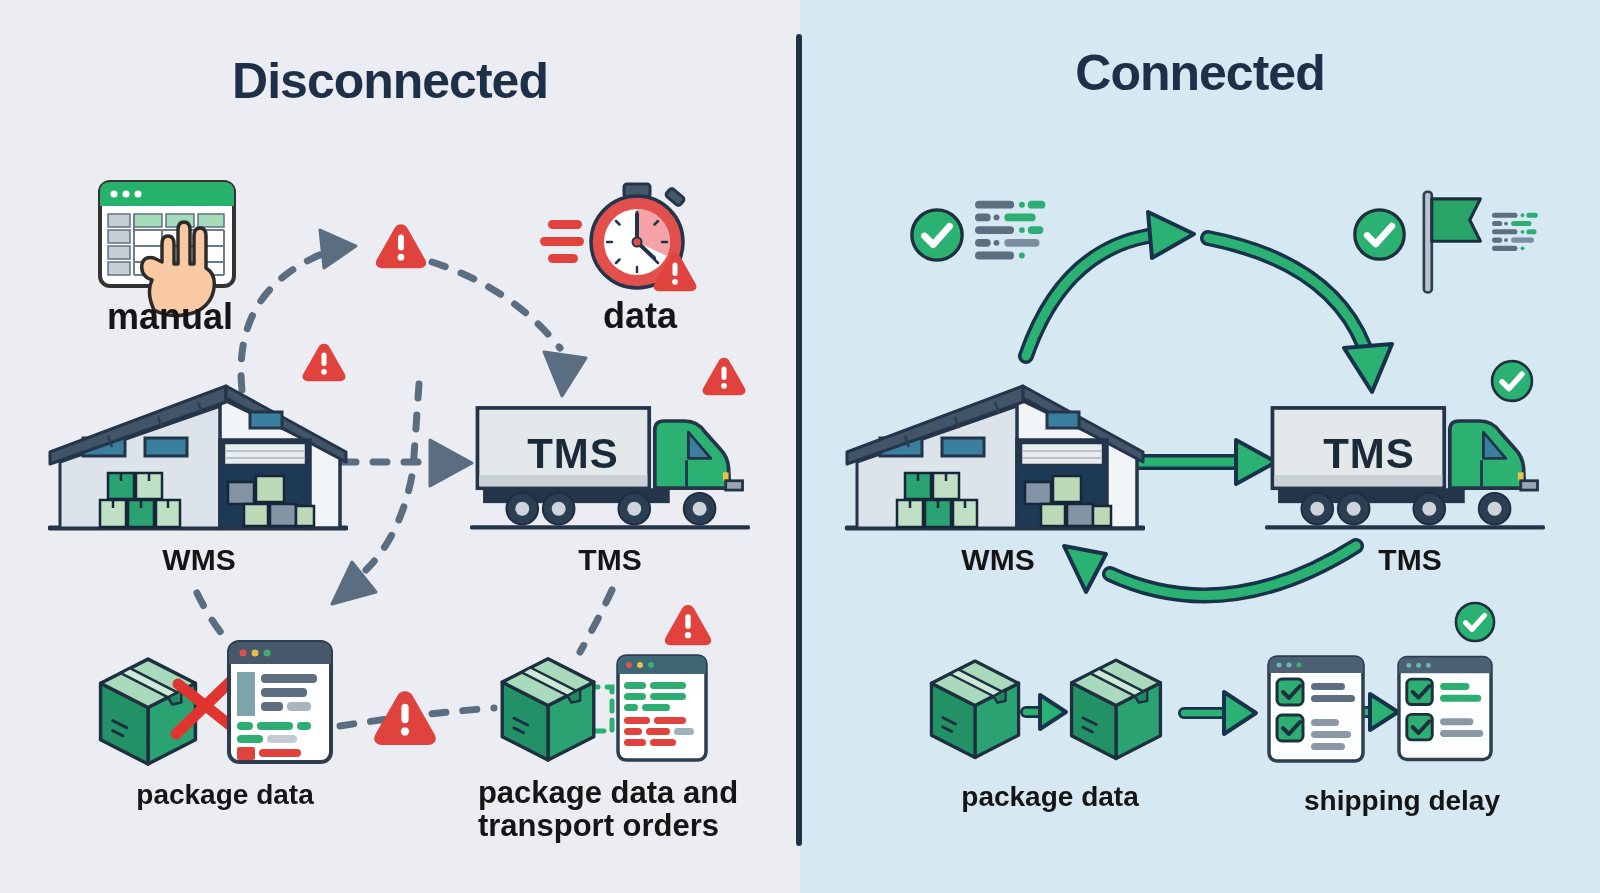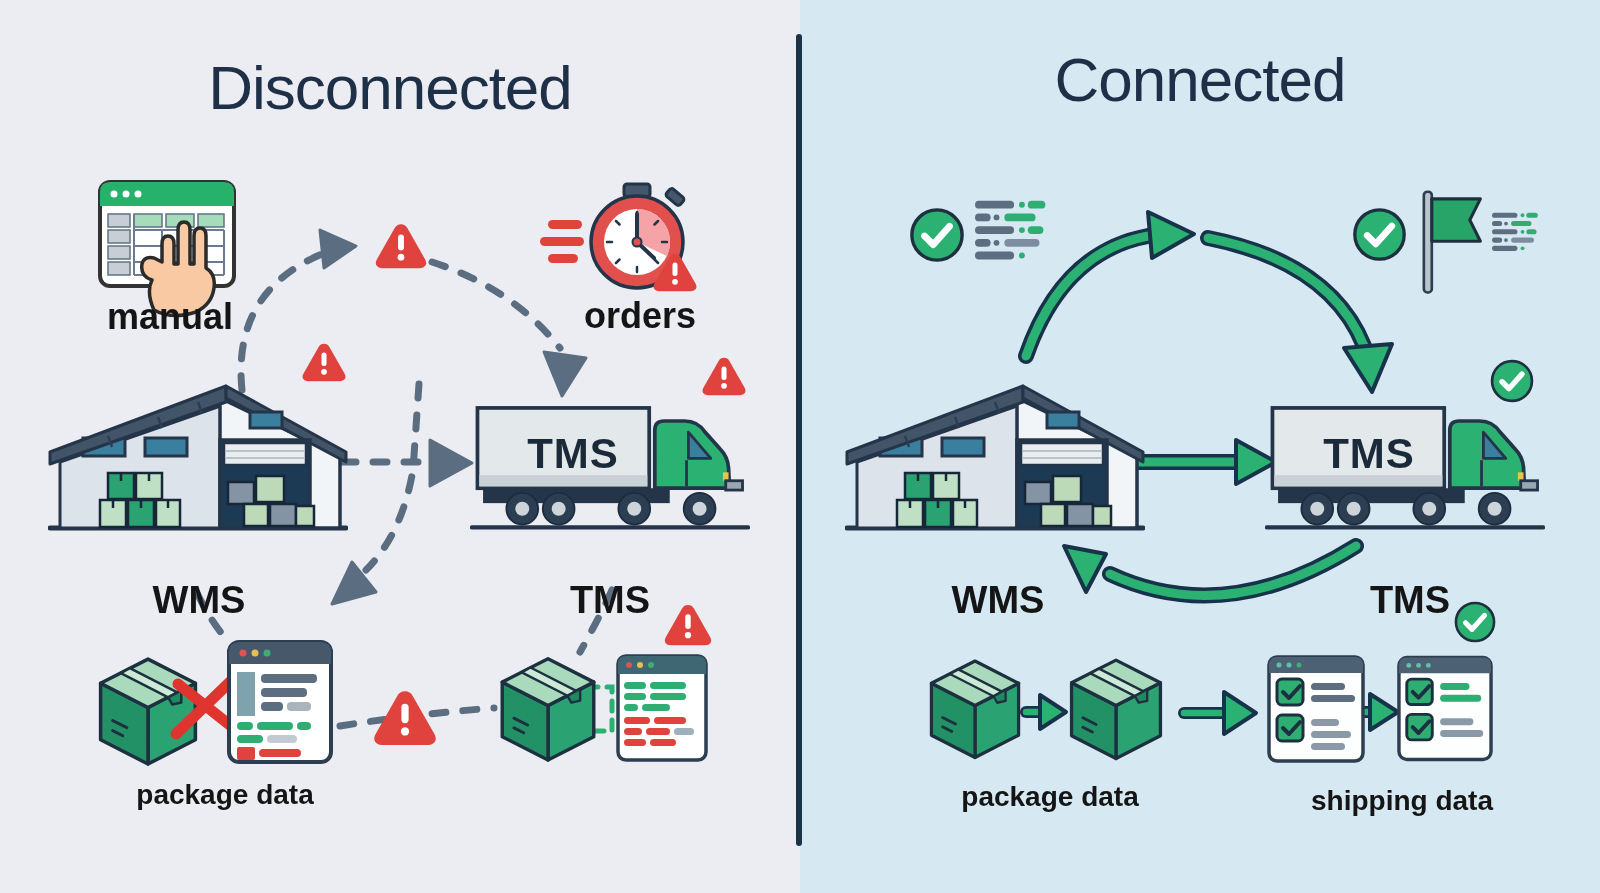--- a/index.html
+++ b/index.html
@@ -10,23 +10,23 @@
     --slate:#5b6d80; --navy:#24354a; --teal:#3a7f9e;
     --roof:#415468; --wall:#dde3ea; --trailer:#e3e8eb;
   }
   html,body{margin:0;padding:0;}
   body{font-family:"Liberation Sans","DejaVu Sans",sans-serif;}
   .canvas{position:relative;width:1600px;height:893px;overflow:hidden;background:var(--bg-left);}
   .panel{position:absolute;top:0;height:893px;}
   .panel.left{left:0;width:800px;background:var(--bg-left);}
   .panel.right{left:800px;width:800px;background:var(--bg-right);}
   .divider{position:absolute;left:796px;top:34px;width:6px;height:812px;background:var(--divider);border-radius:3px;}
-  .title{position:absolute;transform:translateX(-50%);font-size:62px;font-weight:400;color:var(--title);letter-spacing:-1px;white-space:nowrap;}
+  .title{position:absolute;transform:translateX(-50%);font-size:50px;font-weight:700;color:var(--title);letter-spacing:-1px;white-space:nowrap;}
   .label{position:absolute;transform:translateX(-50%);font-weight:700;color:var(--label);white-space:nowrap;text-align:left;}
-  .fs36{font-size:36px;} .fs38{font-size:38px;margin-top:36px;} .fs32{font-size:28px;}
+  .fs36{font-size:36px;} .fs38{font-size:30px;} .fs32{font-size:28px;}
   .fs31{font-size:31px;line-height:33px;}
   .truck-text{position:absolute;transform:translateX(-50%);font-size:42px;font-weight:700;color:#1b2a38;letter-spacing:1px;}
   svg.ic{position:absolute;overflow:visible;}
   #connectors{position:absolute;left:0;top:0;pointer-events:none;}
   .dash{fill:none;stroke:var(--slate);stroke-width:7;stroke-linecap:round;stroke-dasharray:14 17;}
   .dash-head{fill:var(--slate);stroke:var(--slate);stroke-width:3;stroke-linejoin:round;}
   .g-under{fill:none;stroke:#17324b;stroke-width:16;stroke-linecap:round;}
   .g-over{fill:none;stroke:var(--green);stroke-width:9;stroke-linecap:round;}
   .g-under-sm{fill:none;stroke:#17324b;stroke-width:12;stroke-linecap:round;}
   .g-over-sm{fill:none;stroke:var(--green);stroke-width:6.5;stroke-linecap:round;}
@@ -370,24 +370,28 @@
       <use href="#sym-checklist-a"></use>
     </svg>
   <svg class="ic" style="left:1397px;top:655px;width:96px;height:107px">
       <use href="#sym-checklist-b"></use>
     </svg>
   <svg class="ic" style="left:1453px;top:600px;width:44px;height:44px">
       <use href="#sym-check"></use>
     </svg>
 
   <div class="label fs36" style="left:170px;top:296px;">manual</div>
-  <div class="label fs36" style="left:640px;top:295px;">orders</div>
+  <div class="label fs36" style="left:640px;top:295px;">data</div>
   <div class="label fs38" style="left:199px;top:543px;">WMS</div>
   <div class="label fs38" style="left:610px;top:543px;">TMS</div>
   <div class="truck-text" style="left:573px;top:430px;">TMS</div>
   <div class="label fs32" style="left:225px;top:779px;">package data</div>
+  <div class="label fs31" style="left:608px;top:776px;">
+    <div>package data and</div>
+    <div>transport orders</div>
+  </div>
 
   <div class="label fs38" style="left:998px;top:543px;">WMS</div>
   <div class="label fs38" style="left:1410px;top:543px;">TMS</div>
   <div class="truck-text" style="left:1369px;top:430px;">TMS</div>
   <div class="label fs32" style="left:1050px;top:781px;">package data</div>
-  <div class="label fs32" style="left:1402px;top:785px;">shipping data</div>
+  <div class="label fs32" style="left:1402px;top:785px;">shipping delay</div>
 </div>
 
 </body></html>

